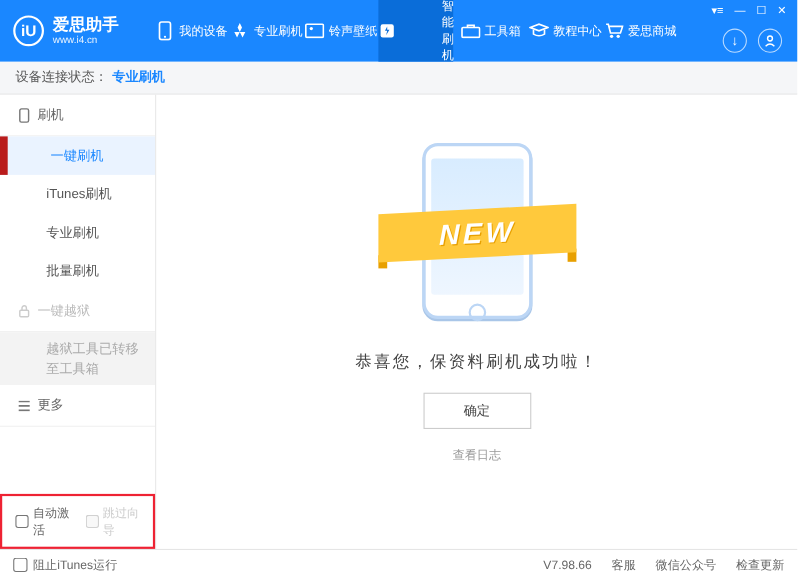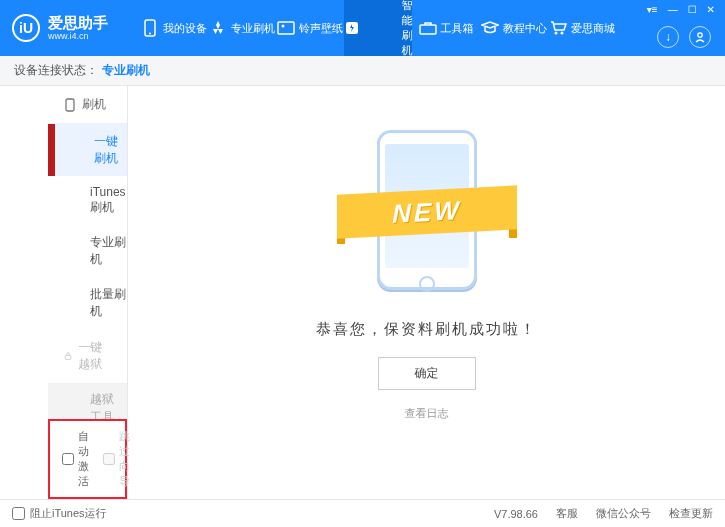--- a/index.html
+++ b/index.html
@@ -15,21 +15,21 @@
 .nav-item.active { background: #0a6dd9; gap: 42px; }
 .nav-icon { width: 18px; height: 18px; display: flex; align-items: center; justify-content: center; }
 .header-right { position: absolute; right: 10px; top: 4px; display: flex; gap: 10px; align-items: center; font-size: 10px; }
 .header-circles { position: absolute; right: 14px; bottom: 8px; display: flex; gap: 10px; }
 .circle-btn { width: 22px; height: 22px; border: 1.5px solid rgba(255,255,255,0.7); border-radius: 50%; display: flex; align-items: center; justify-content: center; cursor: pointer; font-size: 12px; }
 
 .status-bar { height: 30px; background: #f5f6f8; display: flex; align-items: center; padding: 0 14px; font-size: 12px; color: #555; gap: 4px; border-bottom: 1px solid #e8e8e8; }
 .status-value { color: #1a87ff; font-weight: bold; }
 
 .body { display: flex; height: 413px; }
-.sidebar { width: 128px; border-right: 1px solid #e8e8e8; display: flex; flex-direction: column; padding-left: 48px; }
+.sidebar { width: 142px; border-right: 1px solid #e8e8e8; display: flex; flex-direction: column; }
 .side-scroll { flex: 1; overflow: hidden; }
 .side-section { padding: 10px 16px; display: flex; align-items: center; gap: 6px; color: #666; font-size: 12px; border-bottom: 1px solid #f0f0f0; }
 .side-section.locked { color: #bbb; }
 .side-item { padding: 9px 0 9px 42px; font-size: 12px; color: #555; cursor: pointer; }
 .side-item.active { background: #eaf3ff; color: #1a87ff; border-left: 7px solid #b91c1c; padding-left: 39px; }
 .side-item.disabled { background: #f3f3f3; color: #aaa; padding: 6px 10px 6px 42px; line-height: 1.5; }
 .checkbox-row { border: 2px solid #e23; padding: 8px 12px; display: flex; gap: 14px; align-items: center; }
 .chk { display: flex; align-items: center; gap: 4px; font-size: 11px; color: #666; }
 .chk input { width: 12px; height: 12px; }
 .chk.disabled { color: #ccc; }

